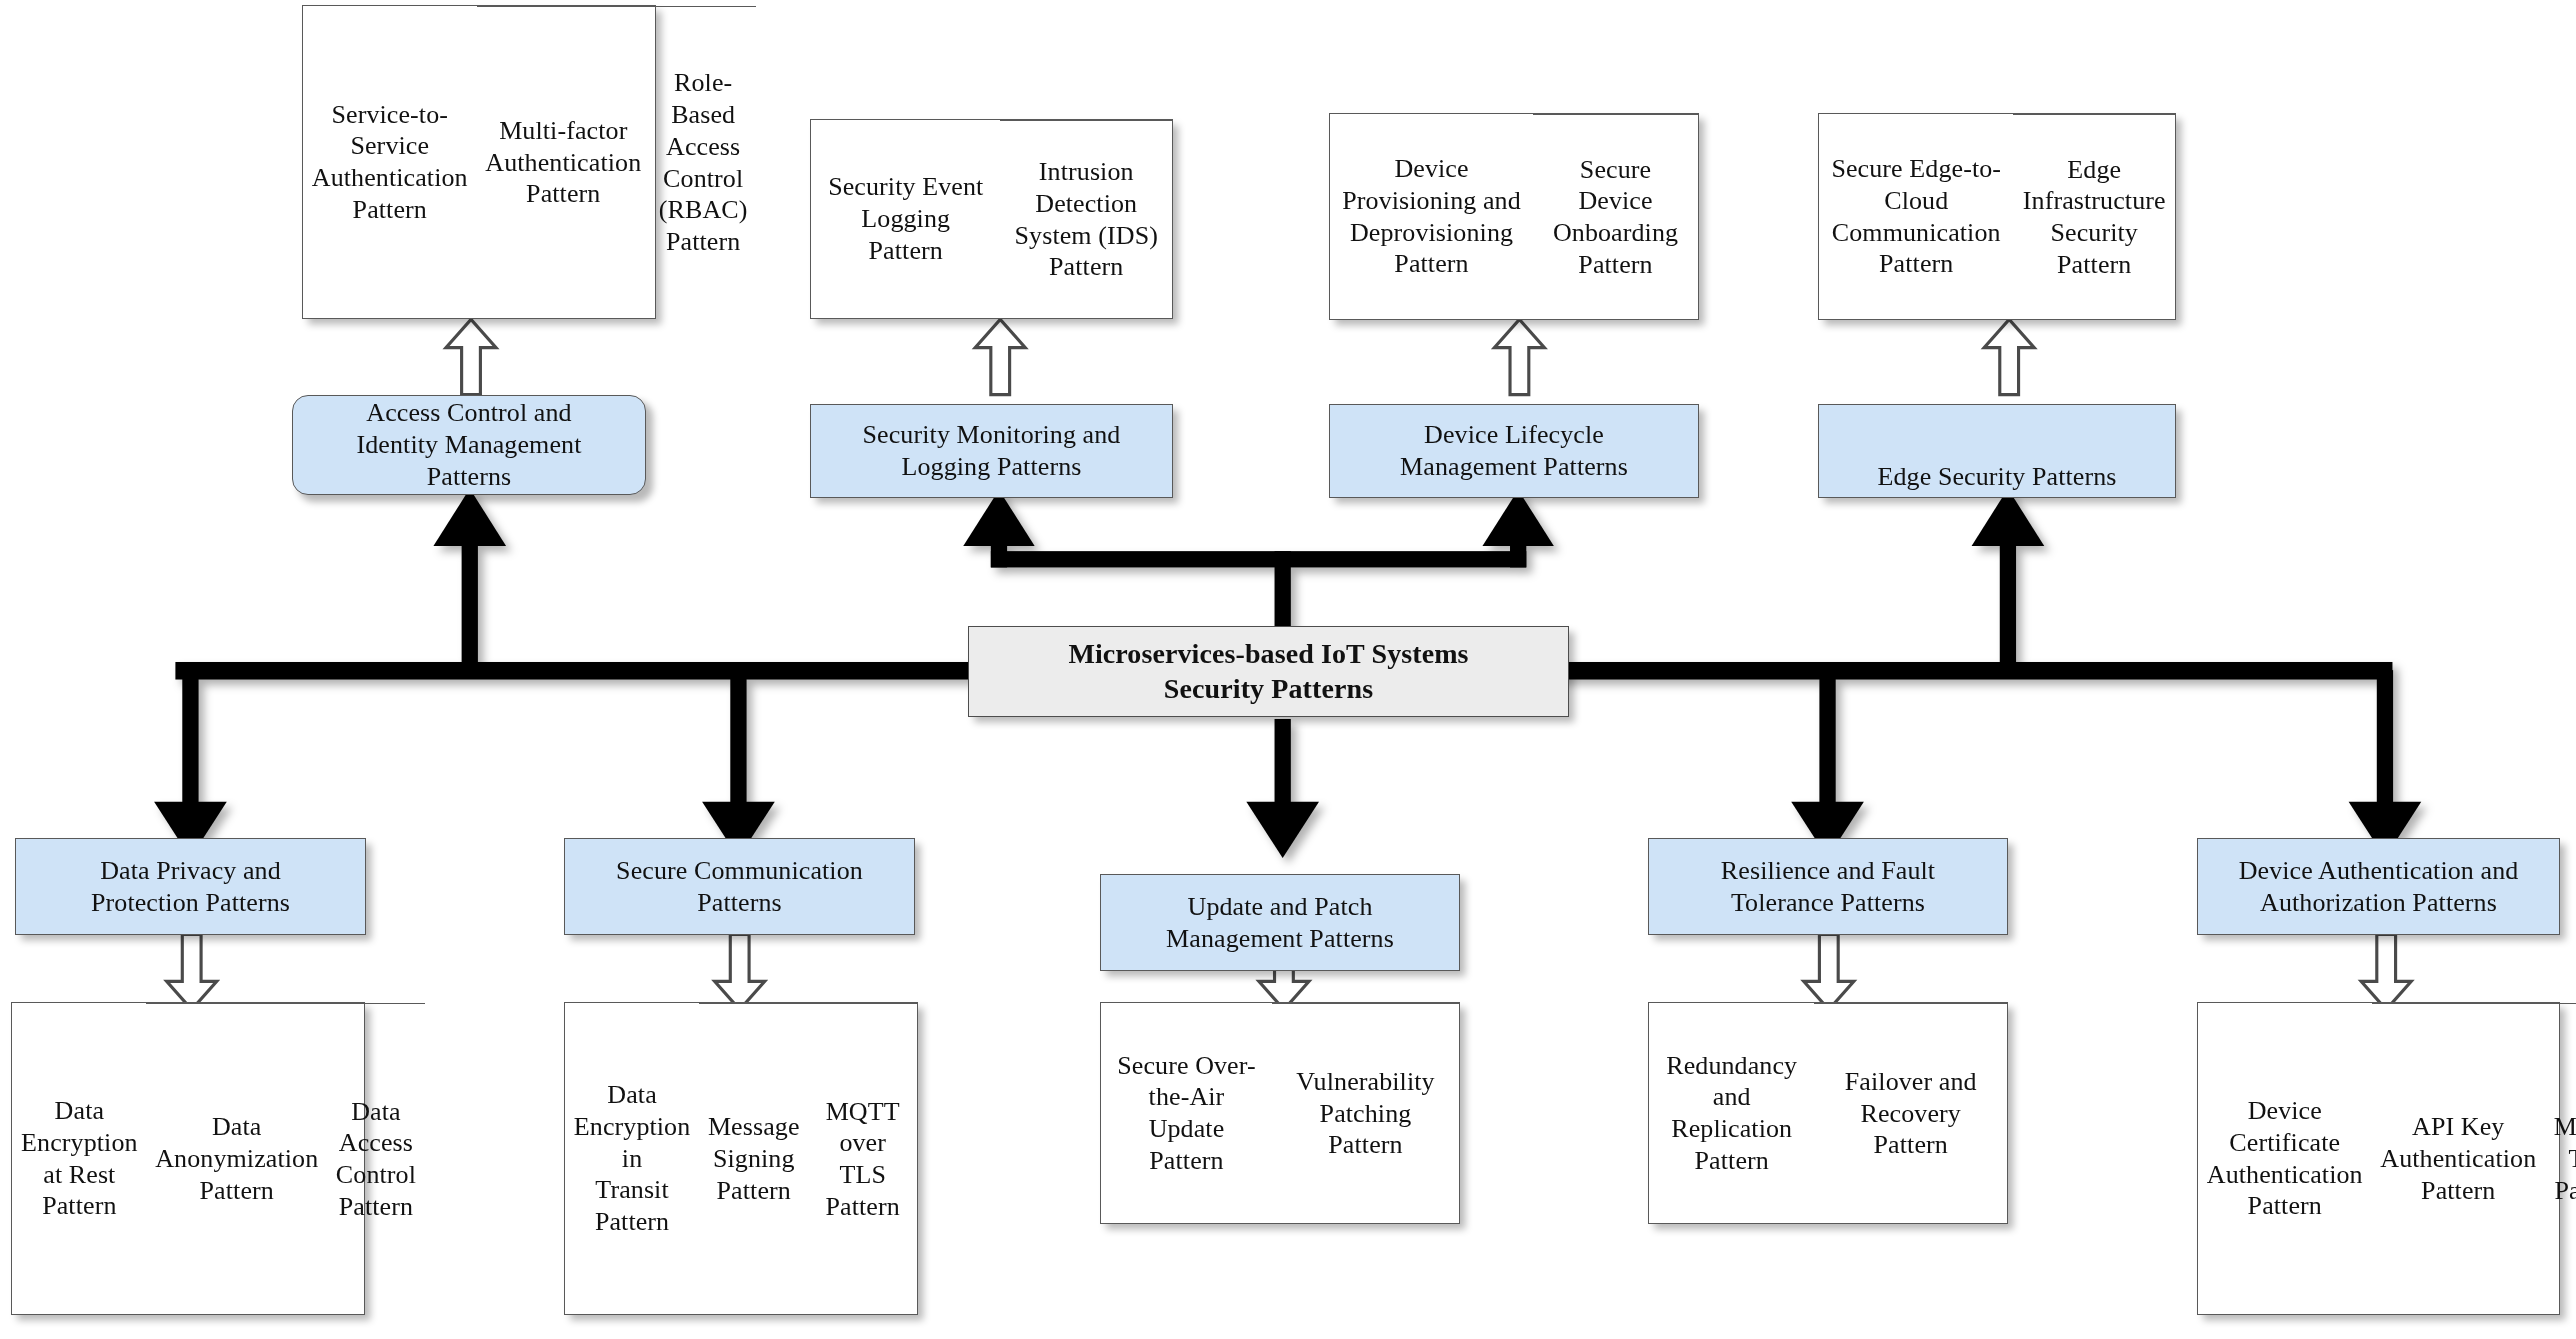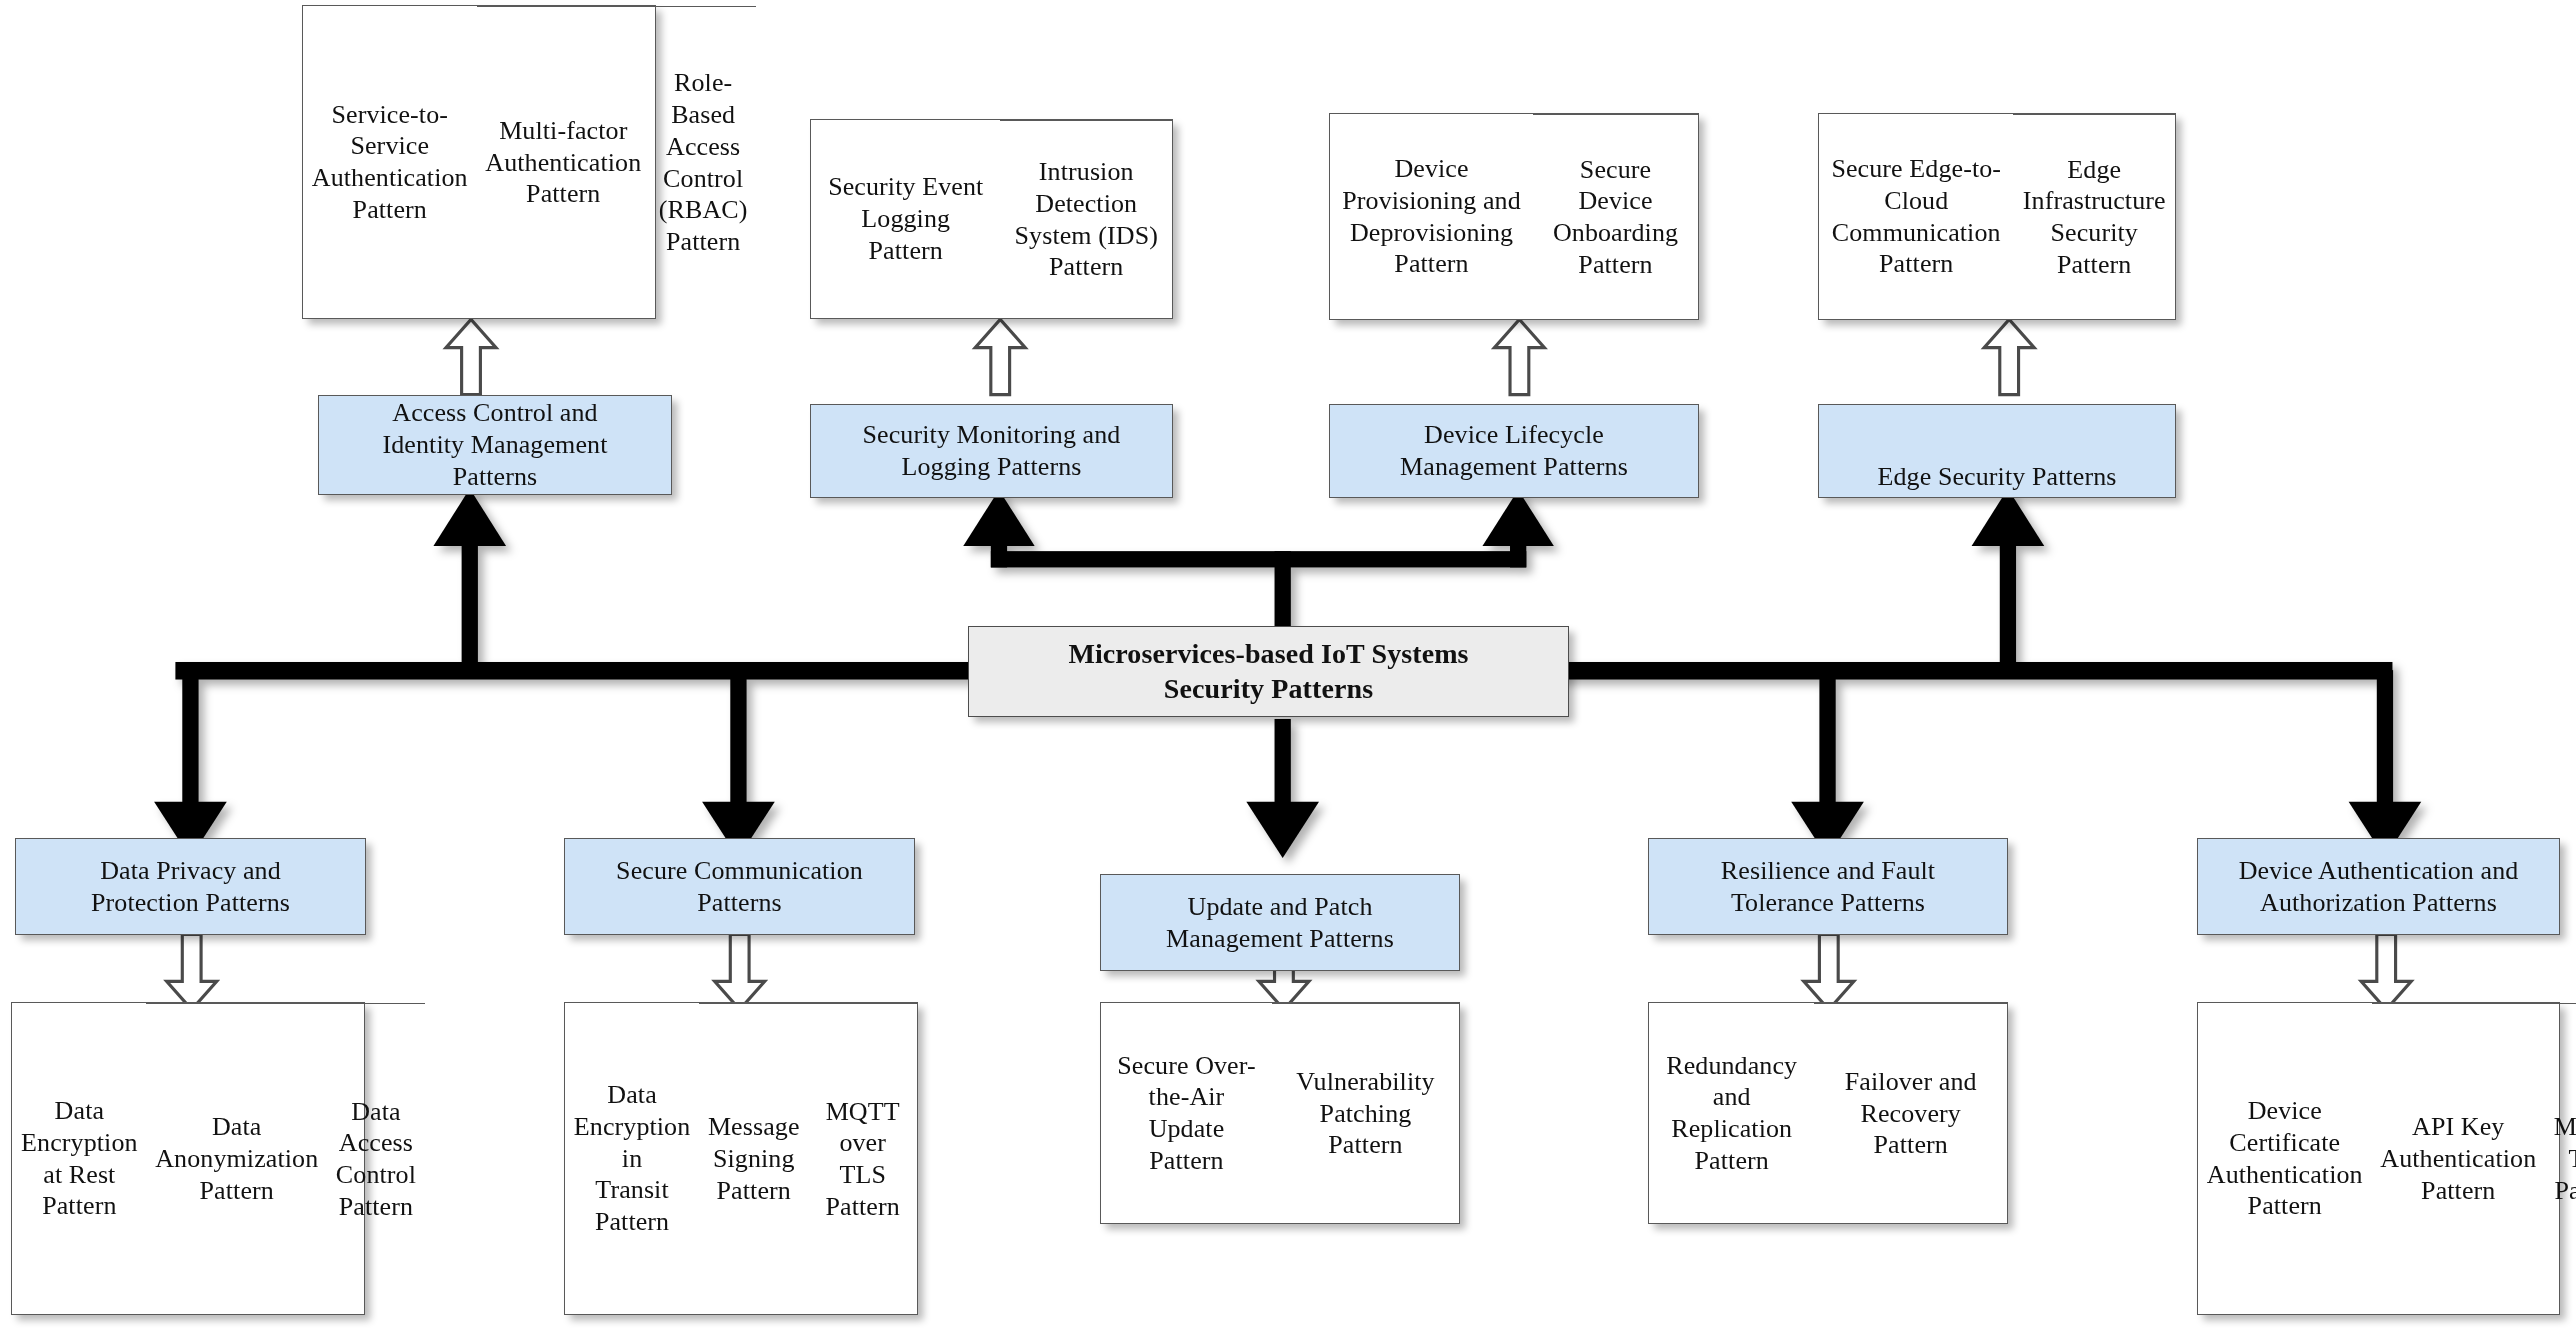--- a/index.html
+++ b/index.html
@@ -161,21 +161,21 @@
         </span>
     </div>
     <div class="cell">
       <span>
           <span>Edge Infrastructure</span>
           <span>Security Pattern</span>
         </span>
     </div>
   </div>
 
-  <div class="node blue" style="left:318px;top:395px;width:354px;height:100px;">
+  <div class="node blue" style="left:292px;top:395px;width:354px;height:100px;border-radius:16px;">
     <div class="cell">
       <span>
           <span>Access Control and</span>
           <span>Identity Management</span>
           <span>Patterns</span>
         </span>
     </div>
   </div>
 
   <div class="node blue" style="left:810px;top:404px;width:363px;height:94px;">

